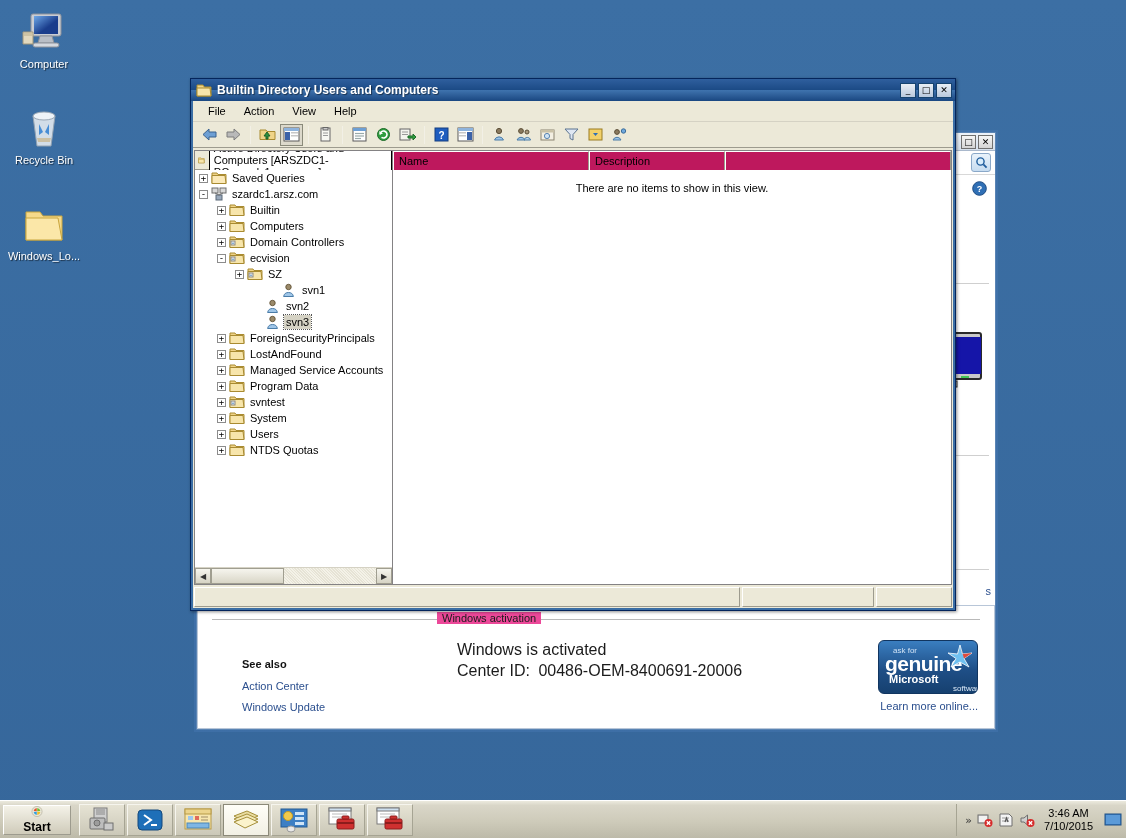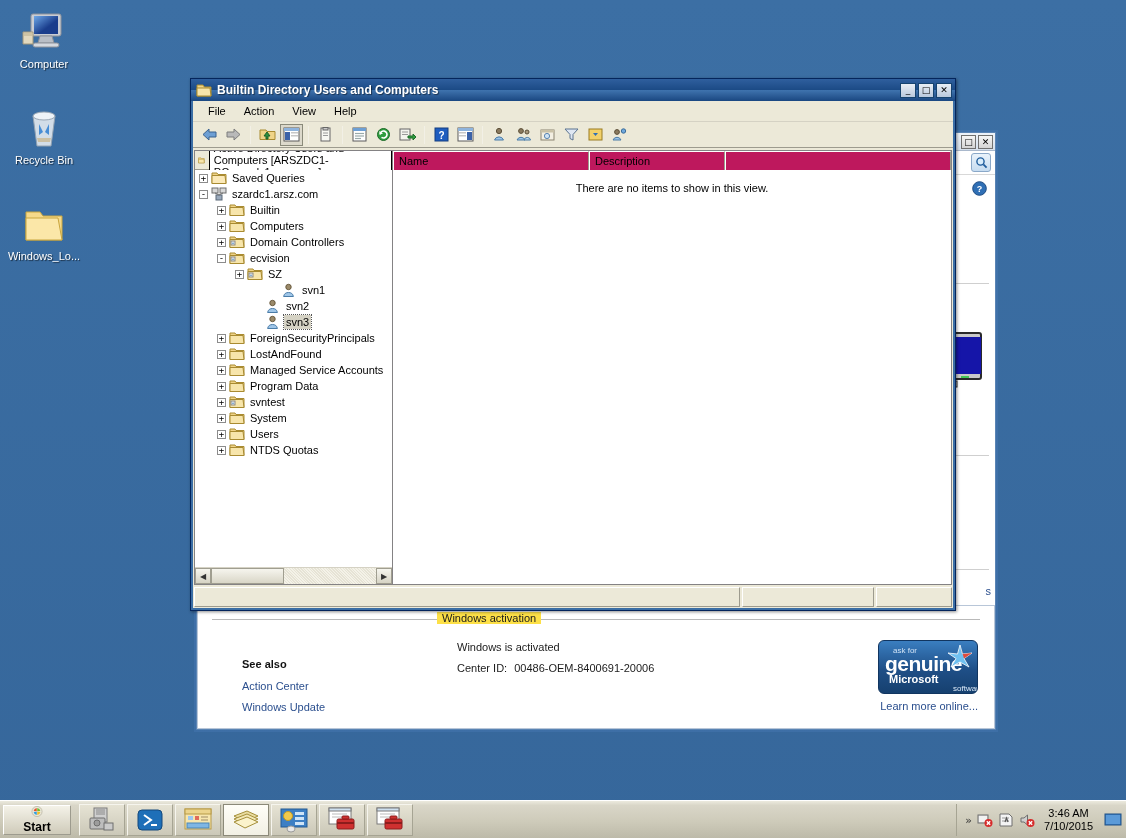--- a/index.html
+++ b/index.html
@@ -101,34 +101,34 @@
   }
   .act-group {
     position: absolute; left: 14px; top: 8px; right: 14px; bottom: 10px;
   }
   .act-legend-line {
     position: absolute; left: 0; right: 0; top: 5px;
     height: 1px; background: #b9b9b9;
   }
   .act-legend {
     position: absolute; left: 225px; top: -2px;
-    background: #fde047; padding: 0 5px;
+    background: #ec4899; padding: 0 5px;
     font-size: 11px; color: #1b1b1b;
   }
   .see-also {
     position: absolute; left: 30px; top: 44px;
     font-weight: bold; font-size: 11px; color: #111;
   }
   .sa-link {
     position: absolute; left: 30px;
     color: #2b4f8e; font-size: 11px; cursor: pointer;
   }
   .act-line {
     position: absolute; left: 245px;
-    font-size: 11px; color: #1b1b1b;
+    font-size: 16px; color: #1b1b1b;
   }
   .genuine-badge {
     position: absolute; right: 2px; top: 26px;
     width: 100px; height: 54px;
     border-radius: 6px;
     background: linear-gradient(180deg,#3a7ec0 0%, #1f4f87 55%, #16406f 100%);
     border: 1px solid #113560;
     color: #fff; overflow: hidden;
   }
   .gb-askfor { position:absolute; left: 14px; top: 5px; font-size: 8px; color:#cfe2f6; }

